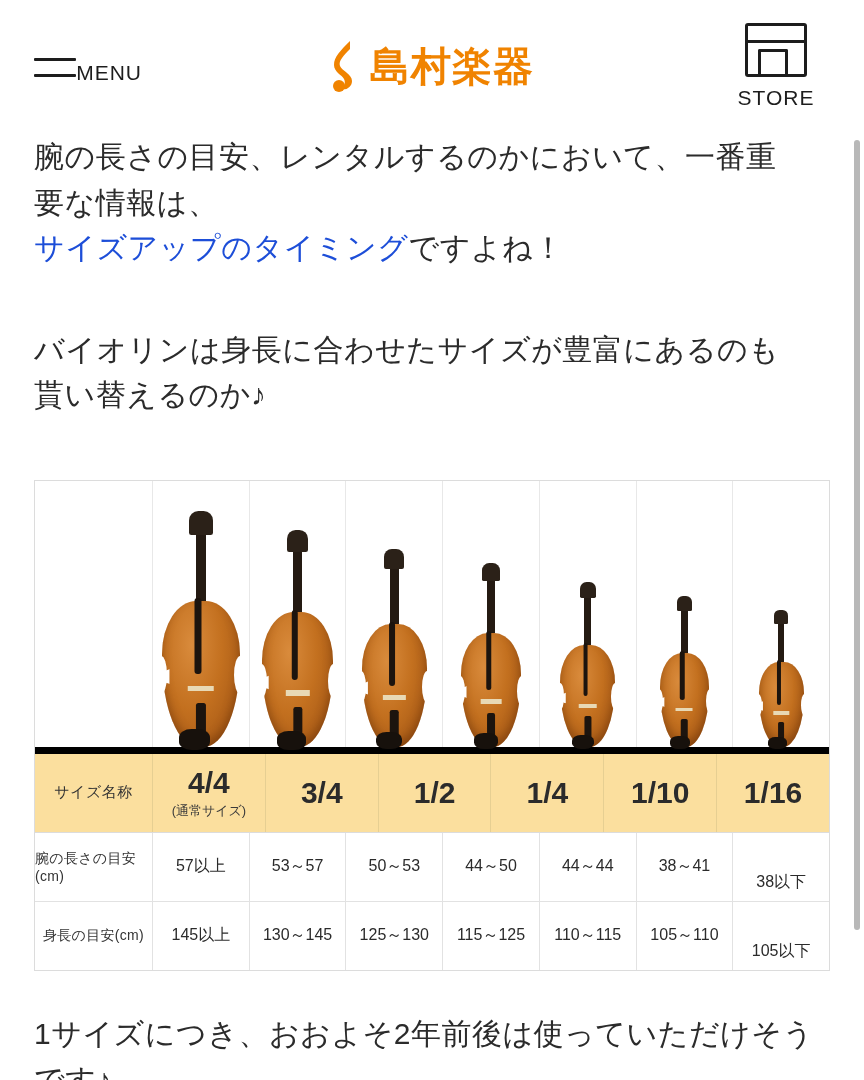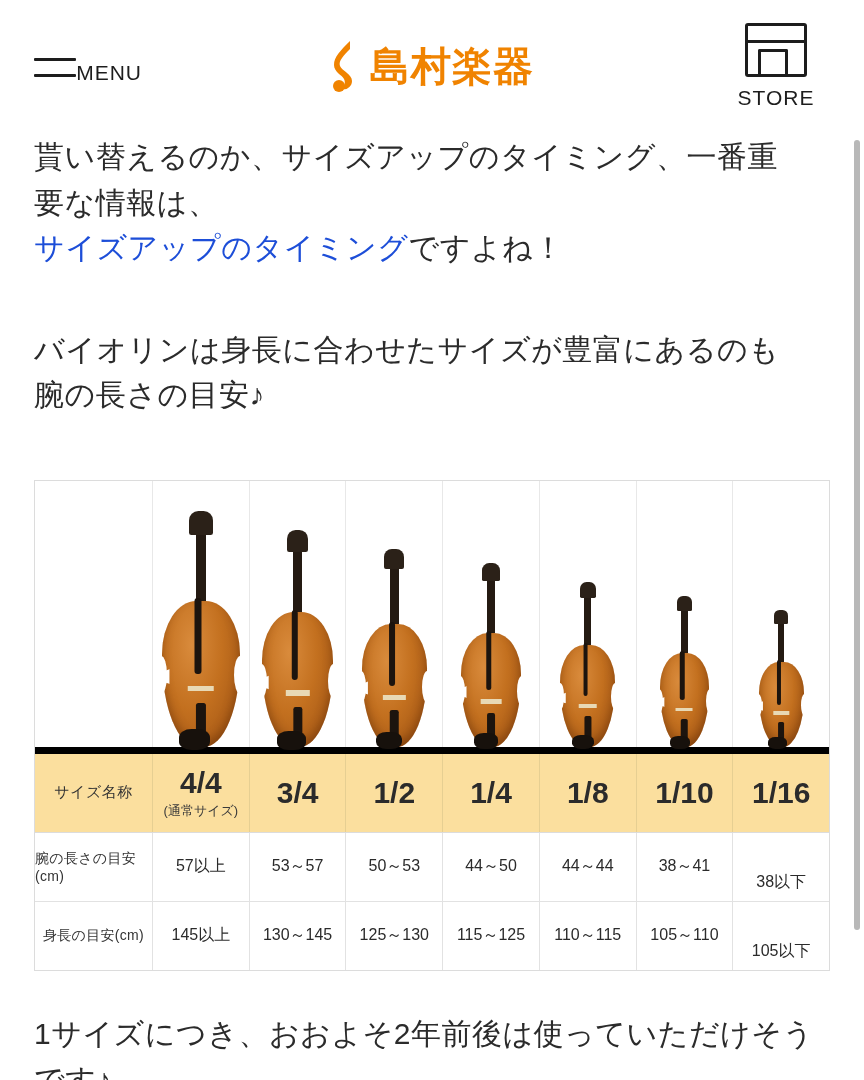--- a/index.html
+++ b/index.html
@@ -336,28 +336,28 @@
   <div class="store-btn">
     <div class="store-icon"></div>
     <div class="store-label">STORE</div>
   </div>
 
 </div>
 
 <div class="content">
 
   <p class="para para-1">
-    <span>貰い替えるのか、サイズアップのタイミング、一番重</span><br>
+    <span>腕の長さの目安、レンタルするのかにおいて、一番重</span><br>
     <span>要な情報は、</span><br>
     <span class="highlight">サイズアップのタイミング</span><span>ですよね！</span>
   </p>
 
   <p class="para para-2">
     <span>バイオリンは身長に合わせたサイズが豊富にあるのも</span><br>
-    <span>腕の長さの目安♪</span>
+    <span>貰い替えるのか♪</span>
   </p>
 
   <div class="size-table-wrap">
 
     <div class="viol-row" id="violin-row">
       <div class="viol-cell blank c0"></div>
     <div class="viol-cell cN">
           <div class="violin" style="width: 78px; height: 236px;">
             <div class="v-scroll" style="height: 23.6px; width: 23.4px;"></div>
             <div class="v-neck" style="height: 66.08px; width: 10.14px;"></div>
@@ -464,23 +464,20 @@
           <div class="hdr-sub">(通常サイズ)</div>
         </div>
         <div class="hdr-cell cN">
           <div class="hdr-size">3/4</div>
         </div>
         <div class="hdr-cell cN">
           <div class="hdr-size">1/2</div>
         </div>
         <div class="hdr-cell cN">
           <div class="hdr-size">1/4</div>
-        </div>
-        <div class="hdr-cell cN">
-          <div class="hdr-size">1/8</div>
         </div>
         <div class="hdr-cell cN">
           <div class="hdr-size">1/10</div>
         </div>
         <div class="hdr-cell cN">
           <div class="hdr-size">1/16</div>
         </div>
       </div>
 
     <div id="data-rows">

